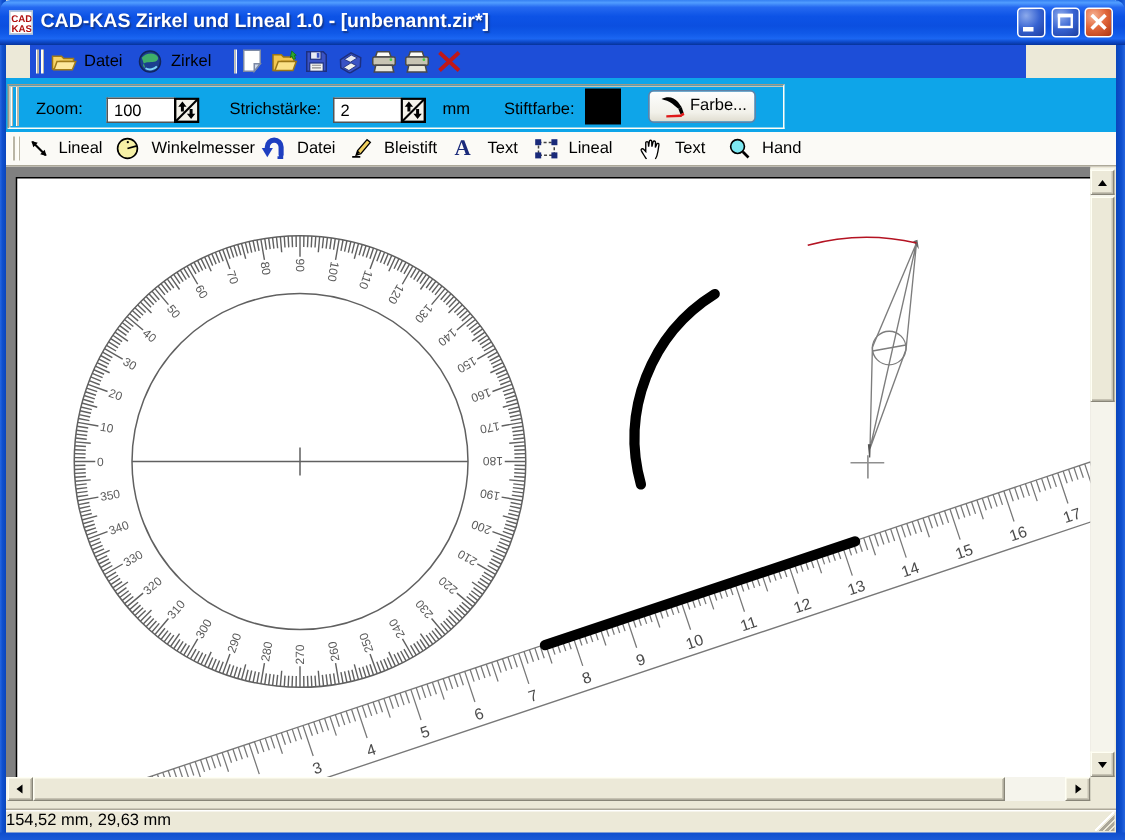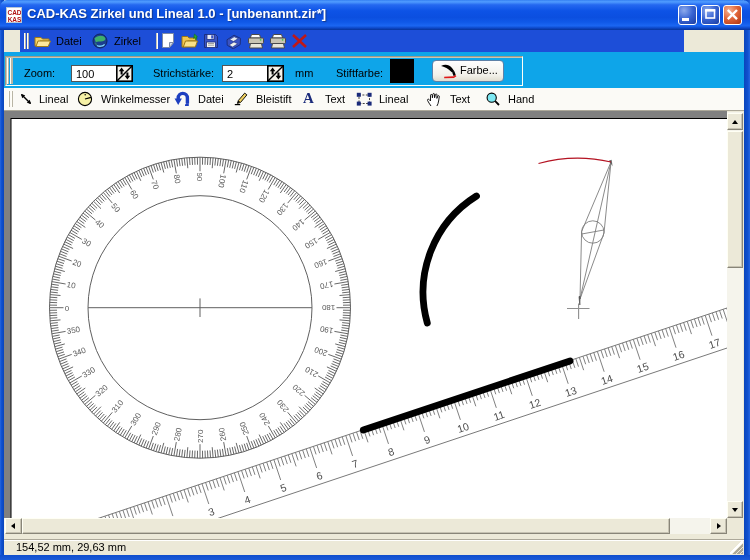--- a/index.html
+++ b/index.html
@@ -26,21 +26,21 @@
 .lab {position:absolute;font-size:11px;color:#000;white-space:nowrap}
 .ico {position:absolute}
 .inputbox {position:absolute;height:17px;background:#fff;border:1px solid #555;border-right:none;font-size:11px;padding:2px 0 0 4px;color:#000}
 .spinb {position:absolute;width:17px;height:17px}
 #farbebtn {position:absolute;left:428px;top:8px;width:72px;height:22px;background:linear-gradient(180deg,#fefefe,#f2f1ea 70%,#e0ddd0);border:1.5px solid #5f82a8;border-radius:4px;font-size:11px;text-align:left;padding:3px 0 0 27px}
 .sb {position:absolute;background:#f5f4ec}
 .sbtn {position:absolute;background:#ece9d8;border:1px solid;border-color:#fffff4 #888578 #888578 #fffff4;box-shadow:inset -1px -1px 0 #c6c2b2}
 .thumb {position:absolute;background:#ece9d8;border:1px solid;border-color:#fffff4 #888578 #888578 #fffff4;box-shadow:inset -1px -1px 0 #c6c2b2}
 .tri {position:absolute;width:0;height:0}
 #statusline {position:absolute;left:4px;top:539px;width:740px;height:2px;border-top:1px solid #aca899;border-bottom:1px solid #fff}
-#status {position:absolute;left:4px;top:541px;width:740px;height:14px;font-size:11px;color:#000;padding-left:12px}
+#status {position:absolute;left:4px;top:541px;width:740px;height:14px;font-size:11px;color:#000;padding-left:0px}
 #resz {position:absolute;right:7px;bottom:6px;width:13px;height:13px;background:
  linear-gradient(135deg,transparent 45%,#fff 45%,#fff 55%,transparent 55%),
  linear-gradient(135deg,transparent 60%,#aca899 60%,#aca899 70%,transparent 70%),
  linear-gradient(135deg,transparent 75%,#aca899 75%,#aca899 85%,transparent 85%),
  linear-gradient(135deg,transparent 90%,#aca899 90%)}
 </style></head><body>
 <div id="win">
  <div id="titlebar">
   <div id="appicon"><svg width="16" height="16">
           <text x="7.5" y="6.5" font-size="6.5" font-weight="bold" fill="#b01010" text-anchor="middle" font-family="Liberation Sans">CAD</text>

